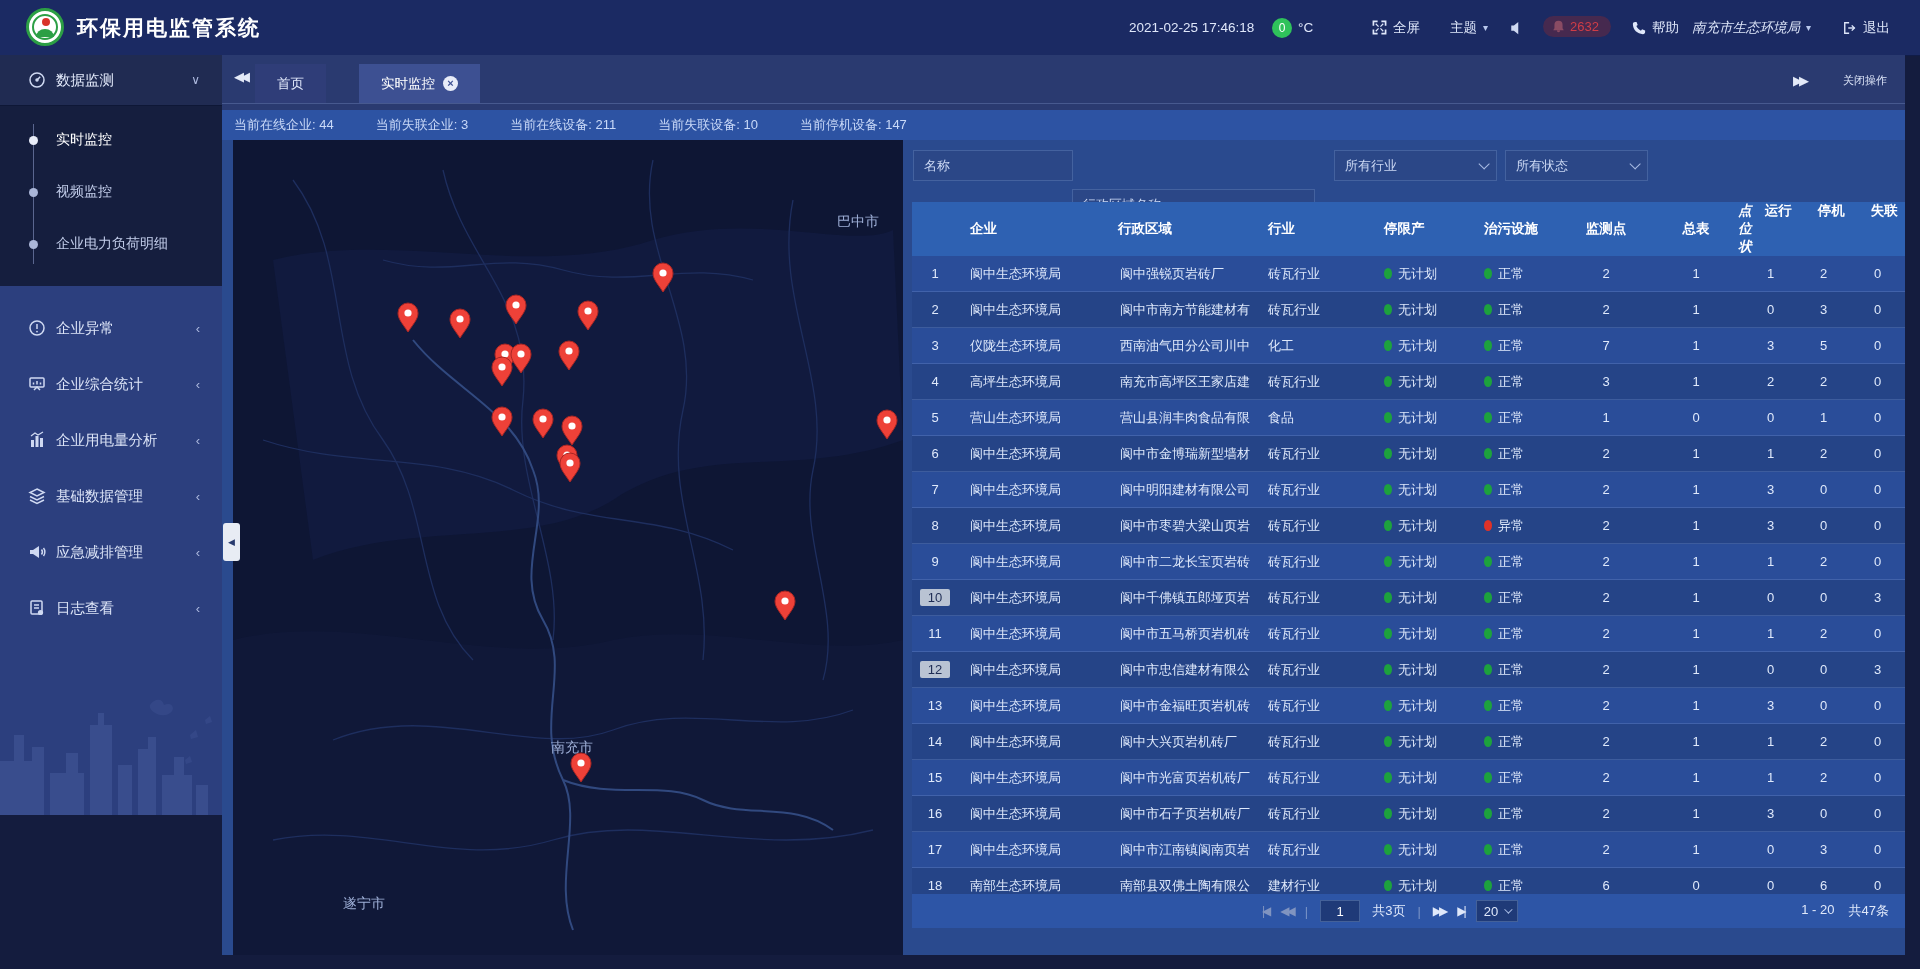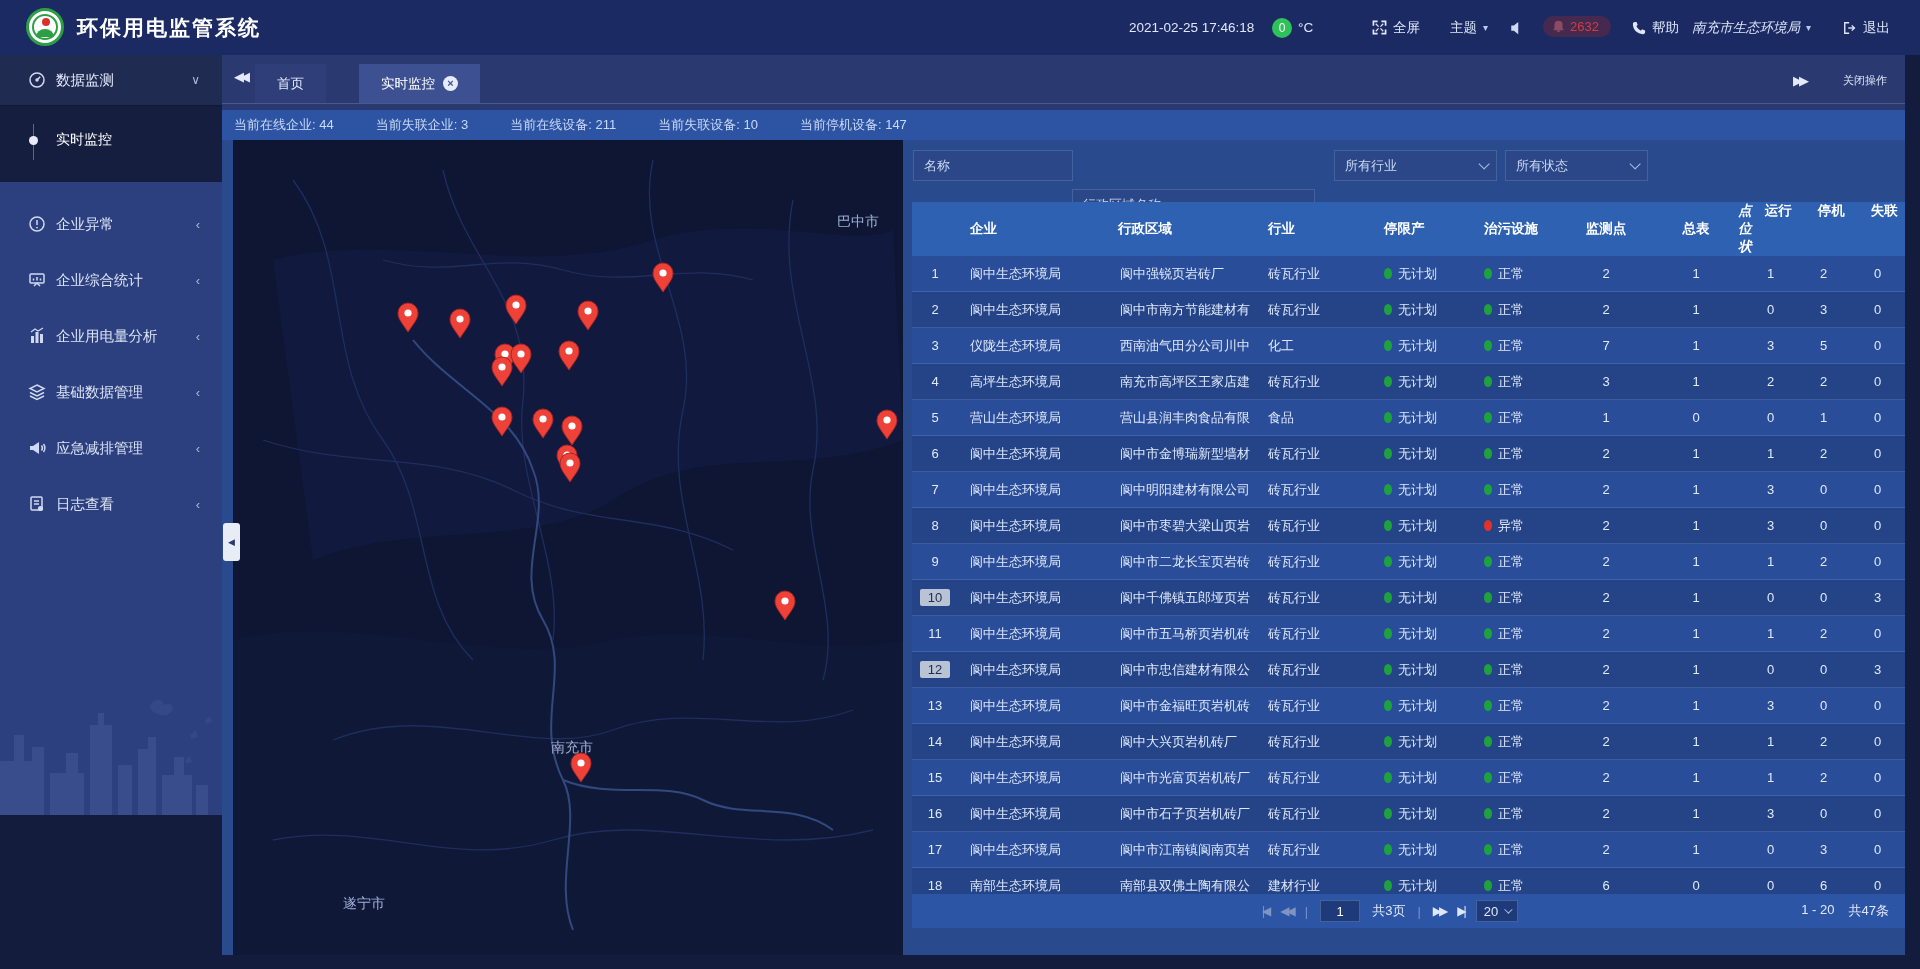--- a/index.html
+++ b/index.html
@@ -189,20 +189,28 @@
             </svg>
         </span>
         <span class="lbl">数据监测</span>
         <span class="chev">∨</span>
       </div>
       <div class="submenu">
         <div class="vline"></div>
         <div class="subitem active">
           <span class="dot"></span>
           <span class="lbl">实时监控</span>
+        </div>
+        <div class="subitem">
+          <span class="dot"></span>
+          <span class="lbl">视频监控</span>
+        </div>
+        <div class="subitem">
+          <span class="dot"></span>
+          <span class="lbl">企业电力负荷明细</span>
         </div>
       </div>
     </div>
 
     <div class="sitem" style="margin-top:14px;">
       <span class="ic">
         <svg width="18" height="18" viewBox="0 0 18 18" fill="none" stroke="currentColor" stroke-width="1.5">
             <circle cx="9" cy="9" r="7"></circle>
             <path d="M9 5v5"></path>
             <circle cx="9" cy="12.6" r=".9" fill="currentColor" stroke="none"></circle>

